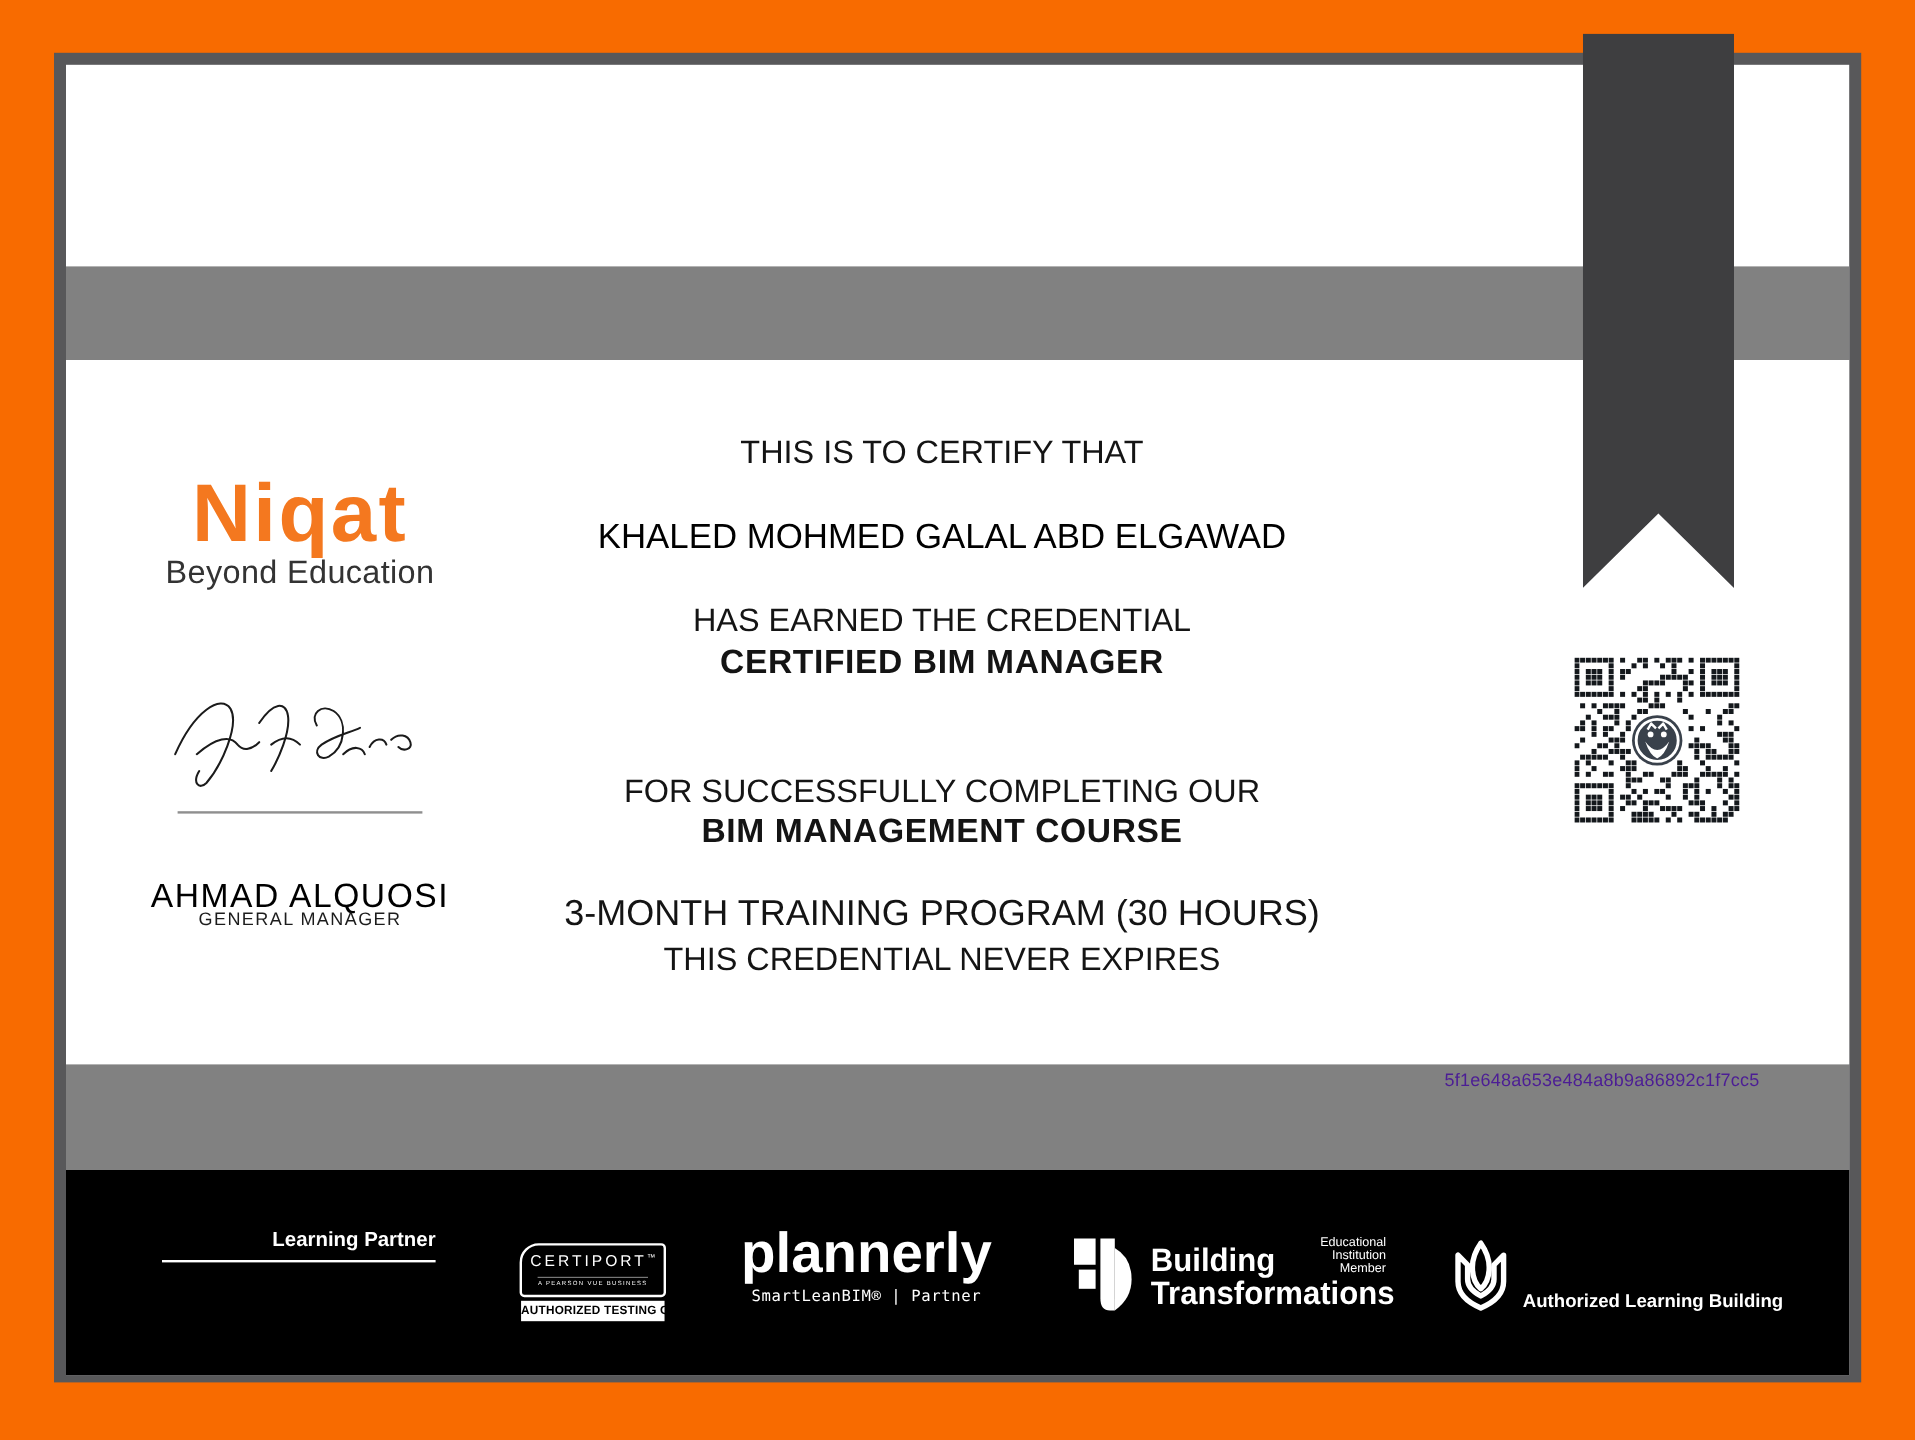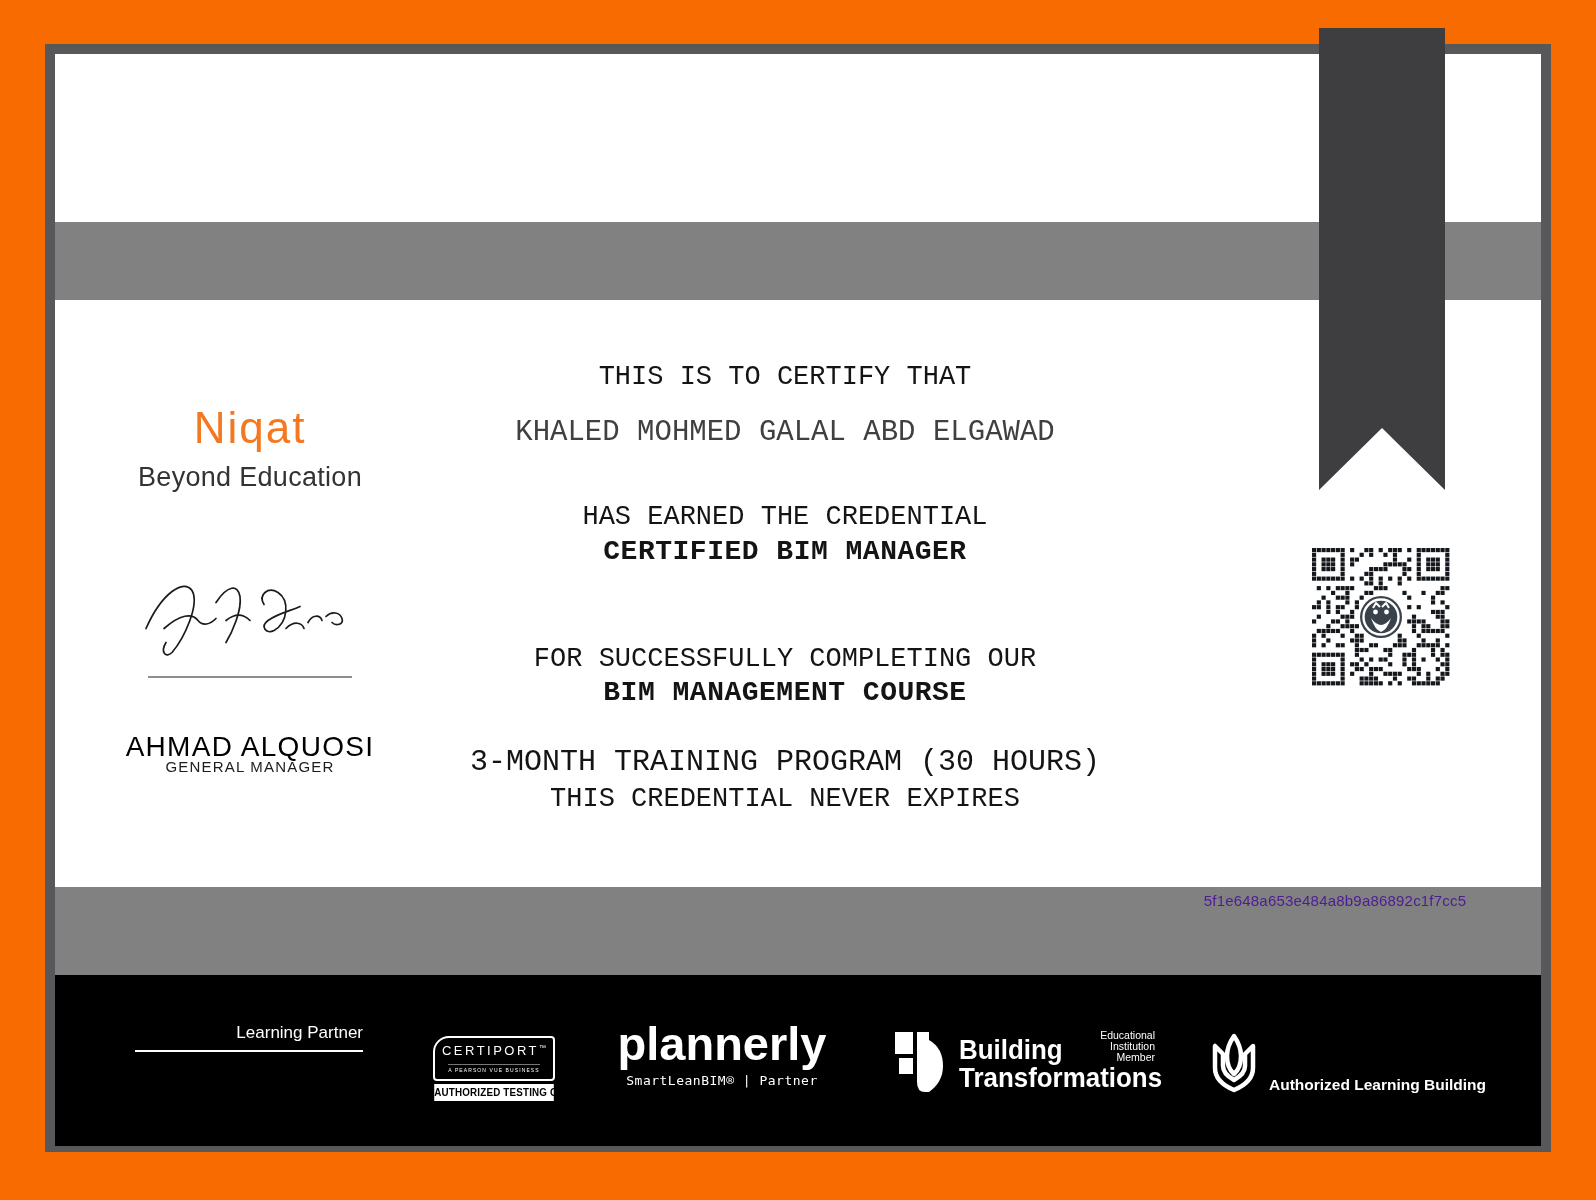--- a/index.html
+++ b/index.html
@@ -18,49 +18,49 @@
 
   .title{color:#fff;font-size:80px;font-weight:400;letter-spacing:3px;transform:scaleX(0.80);white-space:nowrap;}
 
   
   .ribbon{position:absolute;left:1319px;top:28px;width:126px;height:462px;background:#3E3E40;z-index:6;
           clip-path:polygon(0 0,100% 0,100% 100%,50% calc(100% - 62px),0 100%);}
   .qr{position:absolute;left:1312px;top:548px;width:138px;height:138px;z-index:7;background:#fff;}
 
   
   .niqat{position:absolute;left:110px;top:398px;width:280px;text-align:center;z-index:3;}
-  .niqat-word{color:#F4781F;font-weight:400;font-size:44px;letter-spacing:2px;line-height:60px;}
+  .niqat-word{color:#F4781F;font-weight:700;font-size:68px;letter-spacing:2px;line-height:60px;}
   .niqat-tag{color:#333;font-size:27px;font-weight:500;margin-top:4px;letter-spacing:0.3px;}
   .signature{position:absolute;left:140px;top:562px;width:220px;height:105px;z-index:3;}
   .sig-line{position:absolute;left:148px;top:676px;width:204px;height:2px;background:#8f8f8f;z-index:3;}
   .signer-name{position:absolute;left:90px;top:731px;width:320px;text-align:center;
                font-size:28px;letter-spacing:1.3px;color:#000000;z-index:3;}
   .signer-title{position:absolute;left:90px;top:758px;width:320px;text-align:center;
                 font-size:15px;letter-spacing:1.2px;color:#1c1c1c;z-index:3;}
 
   
-  .cline{position:absolute;left:430px;width:710px;text-align:center;color:#141414;z-index:3;white-space:nowrap;font-family:Liberation Mono, monospace;}
+  .cline{position:absolute;left:430px;width:710px;text-align:center;color:#141414;z-index:3;white-space:nowrap;}
   .l-intro{top:362px;font-size:27px;}
-  .l-name{top:416px;font-size:29px;color:#404040;}
+  .l-name{top:432px;font-size:29px;color:#000000;}
   .l-earned{top:502px;font-size:27px;}
   .l-cred{top:536px;font-size:28px;font-weight:700;letter-spacing:0.5px;}
   .l-completing{top:644px;font-size:27px;}
   .l-course{top:677px;font-size:28px;font-weight:700;letter-spacing:0.5px;}
   .l-program{top:745px;font-size:30px;}
   .l-expiry{top:784px;font-size:27px;}
 
   .hash{position:absolute;left:1150px;top:892px;width:370px;text-align:center;
         font-size:15px;color:#4c1d95;z-index:3;letter-spacing:0.2px;}
 
   
   .logo{position:absolute;z-index:4;color:#fff;}
   .autodesk{left:135px;top:1022px;width:228px;}
   .autodesk-row{display:flex;align-items:center;gap:8px;}
   .autodesk-word{font-weight:700;font-size:30px;letter-spacing:1px;transform:scaleX(0.95);transform-origin:left;white-space:nowrap;}
-  .autodesk-sub{font-size:17px;font-weight:400;text-align:right;margin-top:1px;}
+  .autodesk-sub{font-size:17px;font-weight:700;text-align:right;margin-top:1px;}
   .autodesk-rule{height:2px;background:#fff;margin-top:7px;}
 
   .certiport{left:433px;top:1036px;width:122px;text-align:center;}
   .certiport-box{border:2px solid #fff;border-radius:16px 4px 4px 4px;background:#000;padding:5px 2px 3px;}
   .certiport-word{font-size:13px;letter-spacing:2.5px;font-weight:500;white-space:nowrap;}
   .certiport-tm{font-size:7px;vertical-align:super;letter-spacing:0;}
   .certiport-sub{font-size:5px;letter-spacing:1.1px;margin-top:2px;border-top:1px solid #777;
                  display:inline-block;padding-top:2px;}
   .certiport-bar{background:#fff;color:#000;font-size:10px;font-weight:700;letter-spacing:0.2px;
                  margin-top:3px;padding:3px 0;white-space:nowrap;transform:scaleX(0.98);}

